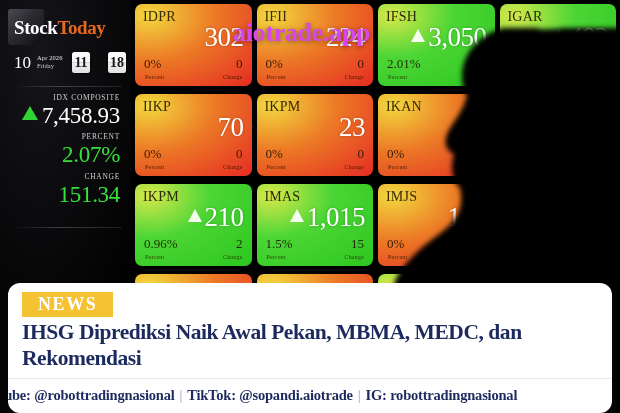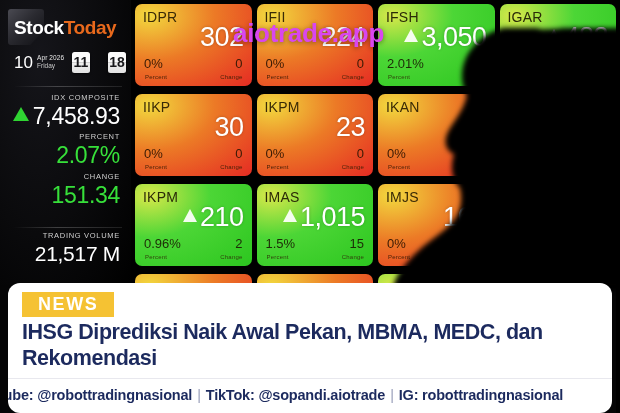--- a/index.html
+++ b/index.html
@@ -1,19 +1,19 @@
 <!DOCTYPE html>
 <html><head>
 <meta charset="utf-8">
 <style>
   * { margin:0; padding:0; box-sizing:border-box; }
   html,body { width:620px; height:413px; overflow:hidden; background:#000; }
   body { font-family:"Liberation Sans", sans-serif; position:relative; }
 
-  #stage { position:absolute; inset:0; width:616px; height:413px; overflow:hidden; background:#050506; }
+  #stage { position:absolute; inset:0; width:616px; height:413px; overflow:hidden; background:#050506;font-family:Liberation Serif, serif; }
 
   
   #left-panel {
     position:absolute; left:0; top:0; width:131px; height:285px;
     background:radial-gradient(ellipse at 30% 20%, #15151a 0%, #0a0a0c 55%, #000 100%);
     overflow:hidden;
   }
   .logo-wrap { position:absolute; left:8px; top:9px; width:116px; height:36px; }
   .logo-fold {
     position:absolute; left:0; top:0; width:36px; height:36px;
@@ -144,24 +144,20 @@
       <div class="stat-value green">2.07%</div>
     </div>
 
     <div class="stat-block" style="top:172px;">
       <div class="stat-label">CHANGE</div>
       <div class="stat-value green">151.34</div>
     </div>
 
     <div class="divider" style="top:227px;"></div>
 
-    <div class="stat-block" style="top:231px;">
-      <div class="stat-label">TRADING VOLUME</div>
-      <div class="stat-value" style="font-size:21px;">21,517 M</div>
-    </div>
   </div>
 
   <div id="grid-area">
 
     <div class="trow" style="top:0px;">
       <div class="tile flat">
         <span class="sym">IDPR</span>
         <span class="price">302</span>
         <span class="pct">0%</span>
         <span class="pctlab">Percent</span>
@@ -186,21 +182,21 @@
         <span class="sym">IGAR</span>
         <span class="price"><span class="ptri"></span><span>482</span></span>
         <span class="chg">2</span>
         <span class="chglab">Change</span>
       </div>
     </div>
 
     <div class="trow" style="top:90px;">
       <div class="tile flat">
         <span class="sym">IIKP</span>
-        <span class="price">30</span>
+        <span class="price">70</span>
         <span class="pct">0%</span>
         <span class="pctlab">Percent</span>
         <span class="chg">0</span>
         <span class="chglab">Change</span>
       </div>
       <div class="tile flat">
         <span class="sym">IKPM</span>
         <span class="price">23</span>
         <span class="pct">0%</span>
         <span class="pctlab">Percent</span>

